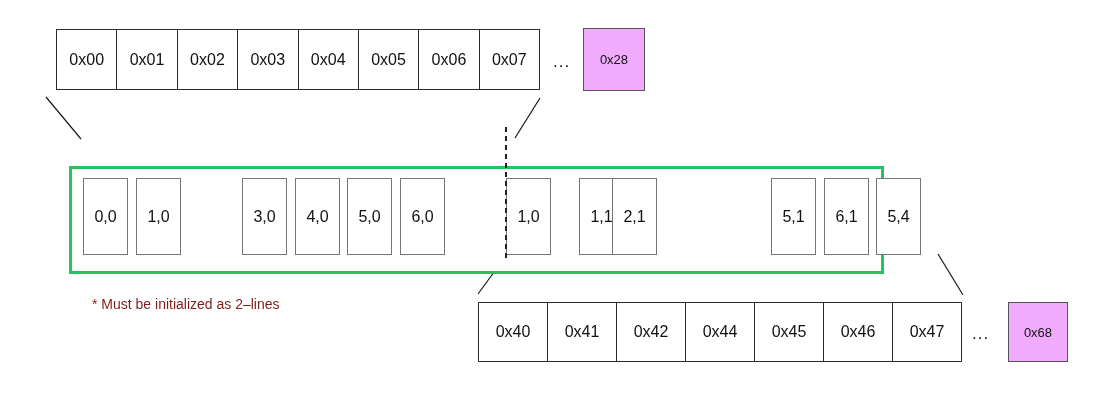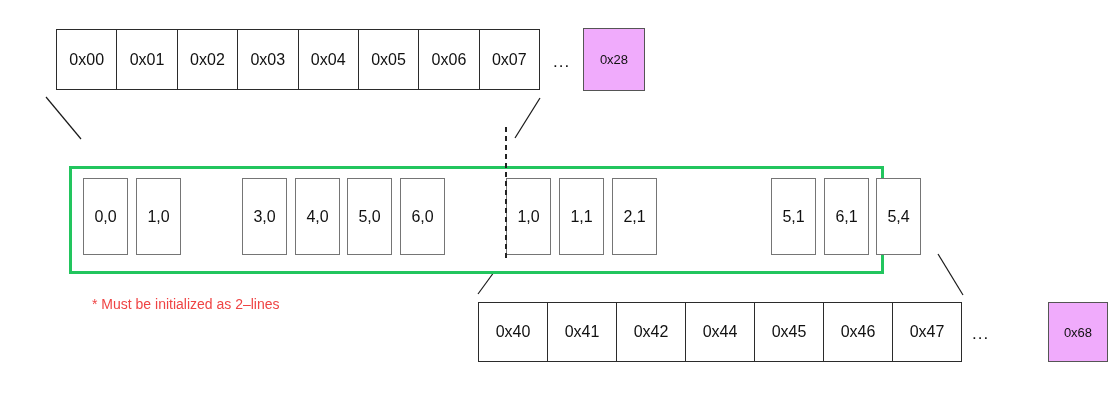--- a/index.html
+++ b/index.html
@@ -21,50 +21,50 @@
   #top-row    { left:56px;  top:29px;  width:484px; height:61px; }
   #bottom-row { left:478px; top:302px; width:484px; height:60px;text-align:center; }
 
   
   .standalone {
     position:absolute; box-sizing:border-box; border:1.7px solid #555555;
     display:flex; align-items:center; justify-content:center; font-size:13px;
     background:#f0abfc;
   }
   #box-28 { left:583px;  top:28px;  width:62px; height:63px; }
-  #box-68 { left:1008px; top:302px; width:60px; height:60px;margin-left:40px; }
+  #box-68 { left:1008px; top:302px; width:60px; height:60px; }
 
   .dots { position:absolute; font-size:17px; line-height:24px; color:#111; letter-spacing:1px; }
   #dots-top    { left:553px; top:50px; }
   #dots-bottom { left:972px; top:322px; }
 
   
   #buffer {
     position:absolute; left:69px; top:142px; width:815px; height:108px;
     box-sizing:border-box; border:3px solid #22c55e; background:#fff;margin-top:24px;
   }
   .buf-cell {
     position:absolute; top:9px; width:45px; height:77px; box-sizing:border-box;
     border:1.7px solid #757575; display:flex; align-items:center; justify-content:center;
     font-size:16px; background:#fff;
   }
   .bc0{left:11px}.bc1{left:64px}.bc2{left:117px}.bc3{left:170px}
   .bc4{left:223px}.bc5{left:275px}.bc6{left:328px}.bc7{left:381px}
-  .bc8{left:434px}.bc9{left:487px}.bc10{left:540px}.bc11{left:593px}
+  .bc8{left:434px}.bc9{left:507px}.bc10{left:540px}.bc11{left:593px}
   .bc12{left:646px}.bc13{left:699px}.bc14{left:752px}.bc15{left:804px}
 
   
   #divider {
     position:absolute; left:505px; top:127px; width:1.5px; height:132px;
     background:repeating-linear-gradient(to bottom,#222 0 5px,transparent 5px 9px);
   }
 
   #connectors { position:absolute; left:0; top:0; pointer-events:none; }
 
-  #note { position:absolute; left:92px; top:296px; font-size:14px; color:#ef4444; }
+  #note { position:absolute; left:92px; top:296px; font-size:14px; color:#7f1d1d; }
 </style>
 </head>
 <body>
 
 <div id="stage">
 
   <svg id="connectors" width="1113" height="400">
     <line x1="46" y1="97" x2="81" y2="139" stroke="#1a1a1a" stroke-width="1.2"></line>
     <line x1="540" y1="98" x2="515" y2="138" stroke="#1a1a1a" stroke-width="1.2"></line>
     <line x1="505" y1="257" x2="478" y2="294" stroke="#1a1a1a" stroke-width="1.2"></line>

